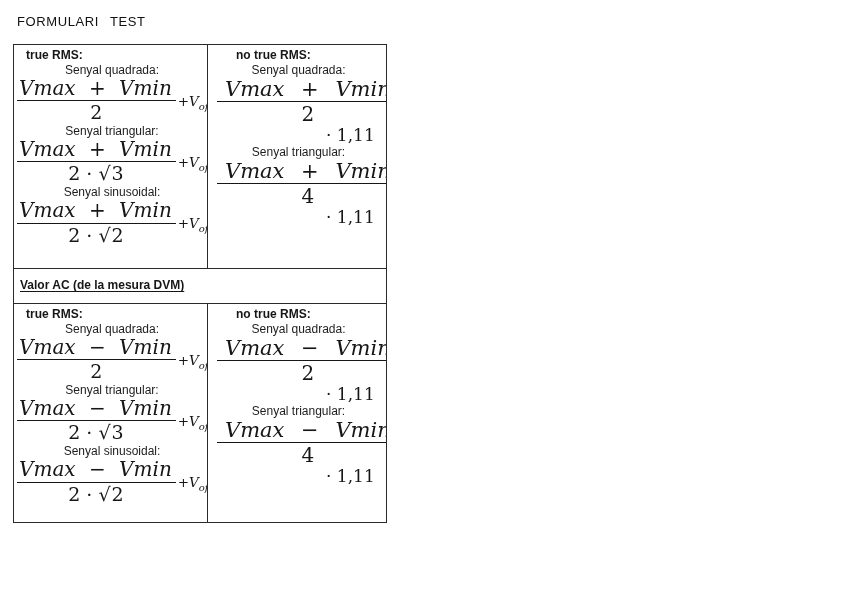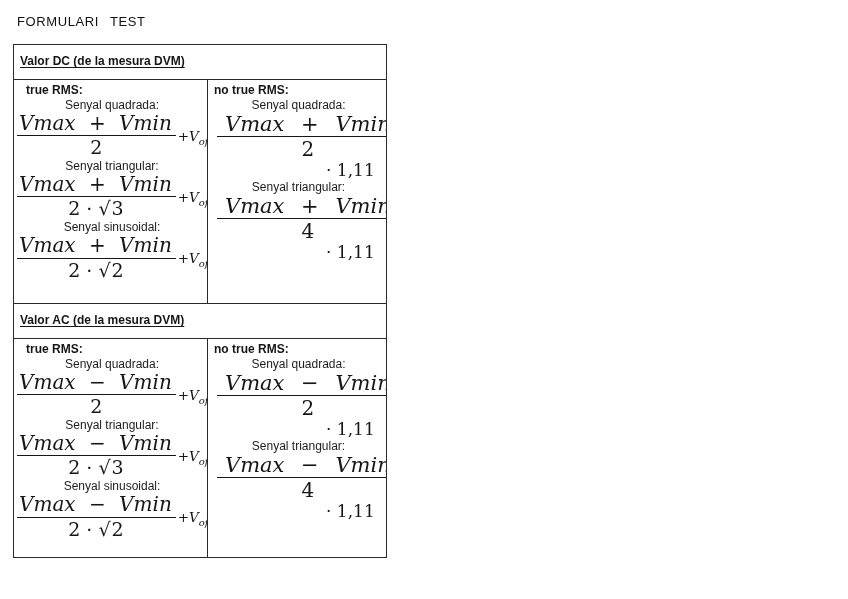--- a/index.html
+++ b/index.html
@@ -25,21 +25,21 @@
   }
   .sec-header .u { text-decoration:underline; text-underline-offset:2px; }
   .sec-body { display:flex; border-bottom:1px solid #2a2a2a; }
   .sec-body.last { border-bottom:none; }
   .sec-body-dc { height:224px; }
   .sec-body-ac { height:218px; }
   .col { padding:4px 0 0 3px; overflow:hidden; }
   .col-left { width:194px; border-right:1px solid #2a2a2a; }
   .col-right { flex:1; padding-left:3px; }
   .rms-heading { font-weight:bold; font-size:12px; margin-left:9px; line-height:1.15; }
-  .col-right .rms-heading { margin-left:3px; }
+  .col-right .rms-heading { margin-left:25px; }
   .signal-label { font-size:12px; line-height:1.15; margin-top:1px; color:#1c1c1c;text-align:center; }
   .formula-row { display:flex; align-items:center; }
   .frac { display:inline-block; text-align:center; }
   .num {
     font-family:"DejaVu Serif", serif; font-style:italic;
     font-size:20px; line-height:1.08; white-space:nowrap;
     border-bottom:1.5px solid #161616; padding:0 4px 1px 2px;
     word-spacing:7px;
   }
   .den {
@@ -61,23 +61,20 @@
     text-align:right; padding-right:24px; white-space:nowrap;
   }
 </style>
 </head>
 <body>
 
 <div class="page-title">FORMULARI TEST</div>
 
 <div class="doc-table">
 
-  <div class="sec-header">
-    <span class="u">Valor DC (de la mesura DVM)</span>
-  </div>
 
   <div class="sec-body sec-body-dc">
 
     <div class="col col-left">
       <div class="rms-heading">true RMS:</div>
 
       <div>
         <div class="signal-label">Senyal quadrada:</div>
         <div class="formula-row">
           <div class="frac">

